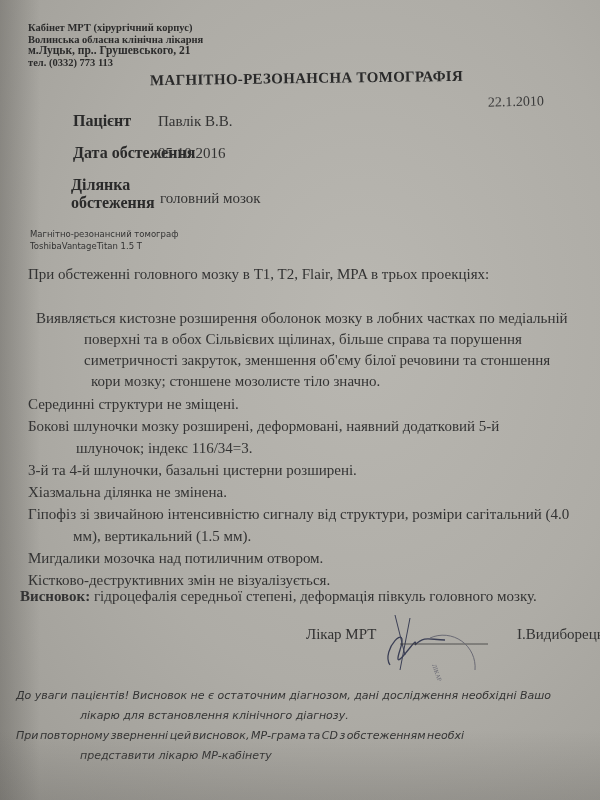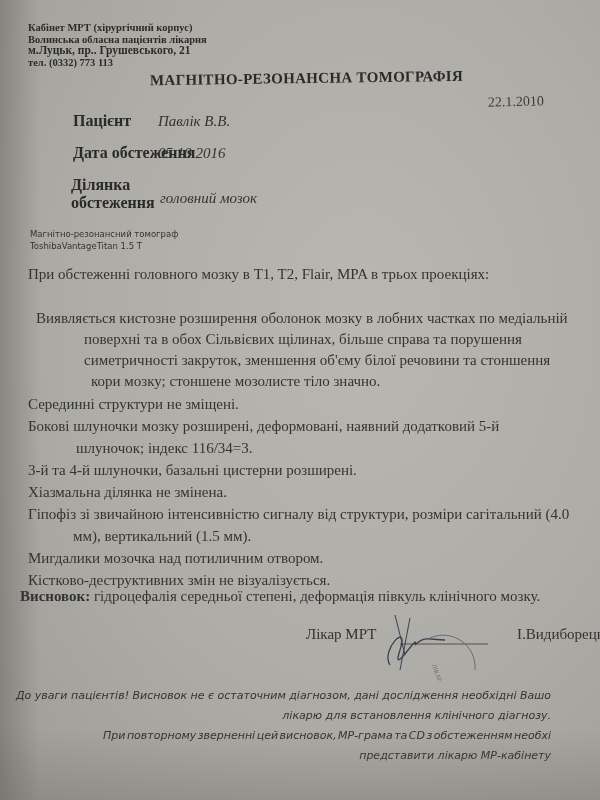--- a/index.html
+++ b/index.html
@@ -6,36 +6,36 @@
   body {
     width:600px; height:800px; overflow:hidden; position:relative;
     background: radial-gradient(ellipse at 60% 40%, #b9b7b1 0%, #aeaca6 55%, #9e9c96 100%);
     font-family: "Liberation Serif", serif; color:#2a2a2a;
   }
   .abs { position:absolute; white-space:nowrap; }
   .header { left:28px; top:22px; font-weight:bold; font-size:10.5px; line-height:11.5px; color:#2b2b2b; }
   .title { left:150px; top:70px; font-weight:bold; font-size:15px; letter-spacing:0.3px; color:#2a2a2a; transform:rotate(-0.8deg); }
   .date-stamp { left:488px; top:94px; font-size:14px; color:#3a3a3a; transform:rotate(-1.5deg); }
   .label { font-weight:bold; font-size:16px; color:#2a2a2a;margin-left:43px; }
-  .value { font-size:15px; color:#333;font-style:italic; }
+  .value { font-size:15px; color:#333; }
   .small-sans { font-family:"DejaVu Sans", sans-serif; font-weight:normal; font-size:8.5px; color:#333; line-height:12px; }
   .body-text { font-size:15px; color:#333; }
   .indent { padding-left:45px; }
   .italic-note { font-family:"DejaVu Sans", sans-serif; font-style:italic; font-size:11px; color:#333; }
   .shadow { position:absolute; left:0; top:0; width:40px; height:800px; background:linear-gradient(90deg, rgba(80,78,74,0.35), rgba(0,0,0,0)); }
   .fold { position:absolute; left:0; top:730px; width:600px; height:70px; background:linear-gradient(180deg, rgba(0,0,0,0), rgba(90,88,84,0.25)); }
 </style>
 </head>
 <body>
 
 <div class="shadow"></div>
 
 <div class="abs header">
   <div>Кабінет МРТ (хірургічний корпус)</div>
-  <div>Волинська обласна пацієнтів лікарня</div>
+  <div>Волинська обласна клінічна лікарня</div>
   <div style="font-size:11.5px">м.Луцьк, пр.. Грушевського, 21</div>
   <div>тел. (0332) 773 113</div>
 </div>
 
 <div class="abs title">МАГНІТНО-РЕЗОНАНСНА ТОМОГРАФІЯ</div>
 <div class="abs date-stamp">22.1.2010</div>
 
 <div class="abs label" style="left:30px;top:112px;">Пацієнт</div>
 <div class="abs value" style="left:158px;top:113px;">Павлік В.В.</div>
 
@@ -68,33 +68,33 @@
   <div style="padding-left:48px">шлуночок; індекс 116/34=3.</div>
   <div>3-й та 4-й шлуночки, базальні цистерни розширені.</div>
   <div>Хіазмальна ділянка не змінена.</div>
   <div>Гіпофіз зі звичайною інтенсивністю сигналу від структури, розміри сагітальний (4.0</div>
   <div style="padding-left:45px">мм), вертикальний (1.5 мм).</div>
   <div>Мигдалики мозочка над потиличним отвором.</div>
   <div>Кістково-деструктивних змін не візуалізується.</div>
 </div>
 
 <div class="abs body-text" style="left:20px;top:588px;font-size:15px;">
-  <span style="font-weight:bold">Висновок:</span><span> гідроцефалія середньої степені, деформація півкуль клінічного мозку.</span>
+  <span style="font-weight:bold">Висновок:</span><span> гідроцефалія середньої степені, деформація півкуль головного мозку.</span>
 </div>
 
 <div class="abs body-text" style="left:306px;top:626px;">Лікар МРТ</div>
 <svg class="abs" style="left:370px;top:610px;" width="120" height="80">
   <path d="M20 55 C 10 40, 40 10, 30 40 S 50 20, 45 35 C 55 25, 60 30, 75 30" stroke="#3b3f55" stroke-width="1.3" fill="none"></path>
   <path d="M25 5 L 35 45 M 40 8 L 30 60" stroke="#3b3f55" stroke-width="1" fill="none"></path>
   <line x1="30" y1="34" x2="118" y2="34" stroke="#3a3a3a" stroke-width="0.8"></line>
   <path d="M60 28 A 32 32 0 0 1 105 60" stroke="#6a6a74" stroke-width="1" fill="none"></path>
   <text x="62" y="55" font-size="6" fill="#6a6a74" transform="rotate(70 62 55)">ЛІКАР</text>
 </svg>
 <div class="abs body-text" style="left:517px;top:626px;">І.Видиборець</div>
 
-<div class="abs italic-note" style="left:16px;top:686px;line-height:20px;text-align:right;">
+<div class="abs italic-note" style="left:16px;top:686px;line-height:20px;">
   <div>До уваги пацієнтів! Висновок не є остаточним діагнозом, дані дослідження необхідні Вашо</div>
   <div style="padding-left:64px">лікарю для встановлення клінічного діагнозу.</div>
   <div style="word-spacing:-2px">При   повторному   зверненні   цей   висновок,   МР-грама   та   CD   з   обстеженням   необхі</div>
   <div style="padding-left:64px">представити лікарю МР-кабінету</div>
 </div>
 
 <div class="fold"></div>
 
 </body></html>

